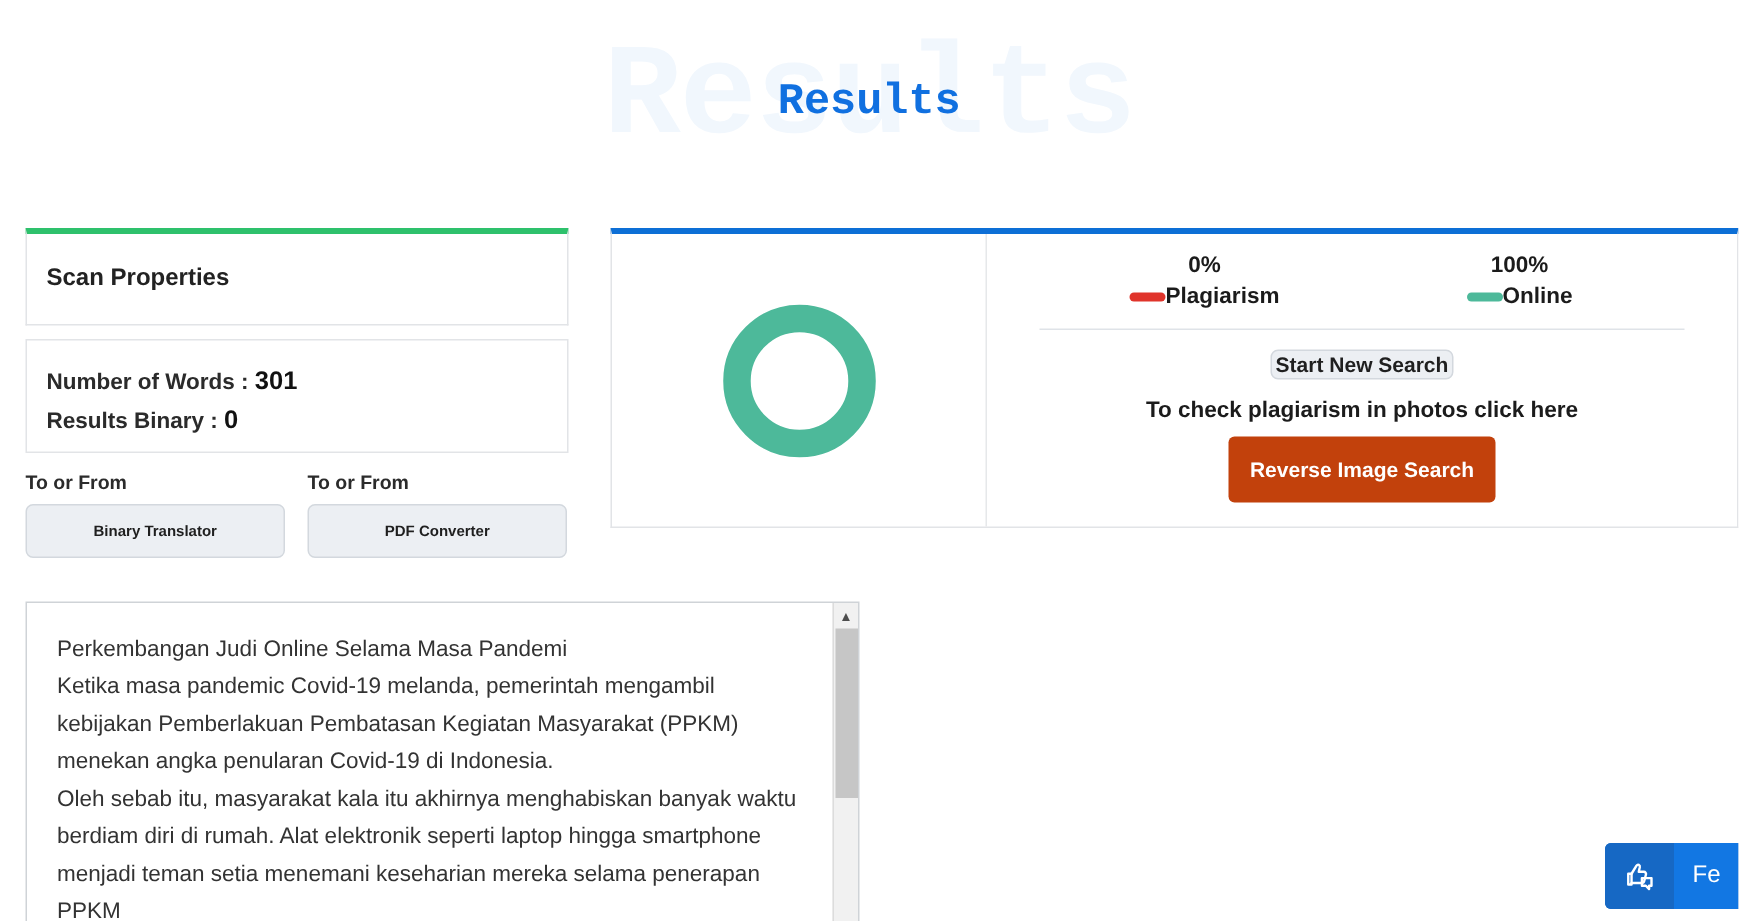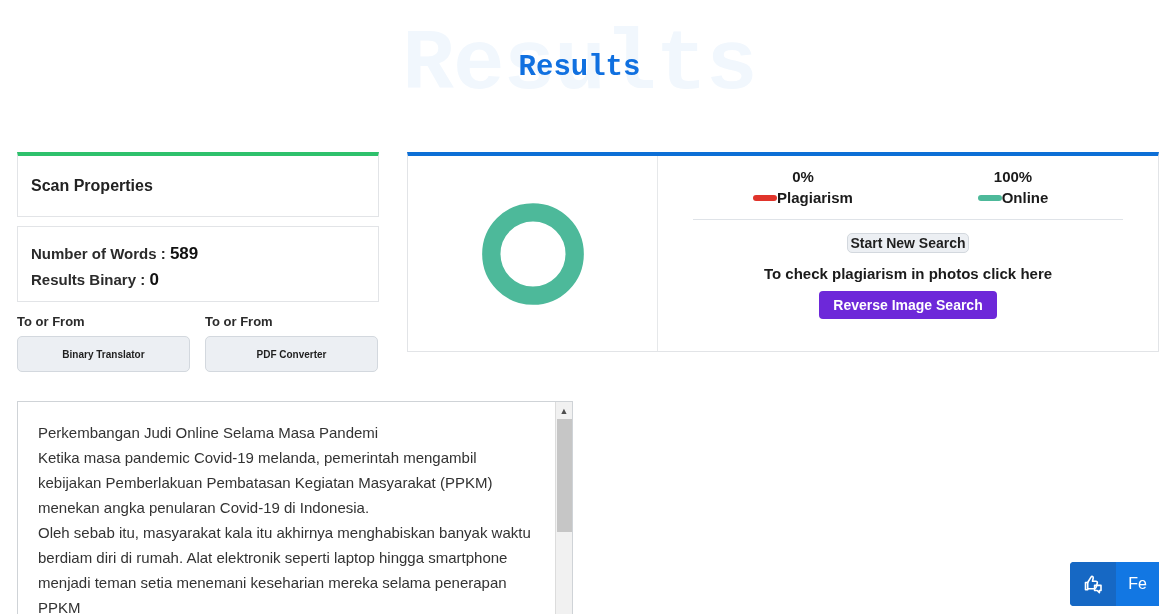--- a/index.html
+++ b/index.html
@@ -214,25 +214,25 @@
     margin-top: 12px;
     text-align: center;
     font-size: 15px;
     font-weight: 700;
     color: #1b1b1b;
   }
 
   .reverse-btn {
     display: block;
     margin: 9px auto 0 auto;
-    height: 28px;
+    height: 44px;
     padding: 0 14px;
     border: none;
     border-radius: 4px;
-    background: #6d28d9;
+    background: #c2410c;
     font-family: "Liberation Sans", sans-serif;
     font-size: 14px;
     font-weight: 700;
     color: #ffffff;
     cursor: pointer;
   }
 
   
   .text-area-wrap {
     position: absolute;
@@ -327,21 +327,21 @@
 
   <div class="left-col">
 
     <div class="card scan-card">
       <div class="scan-card-title">Scan Properties</div>
     </div>
 
     <div class="card stats-card">
       <div class="stat-row">
         <span>Number of Words :</span>
-        <span class="stat-value">589</span>
+        <span class="stat-value">301</span>
       </div>
       <div class="stat-row">
         <span>Results Binary :</span>
         <span class="stat-value">0</span>
       </div>
     </div>
 
     <div class="tools-row">
       <div class="tool-col">
         <div class="tool-label">To or From</div>

